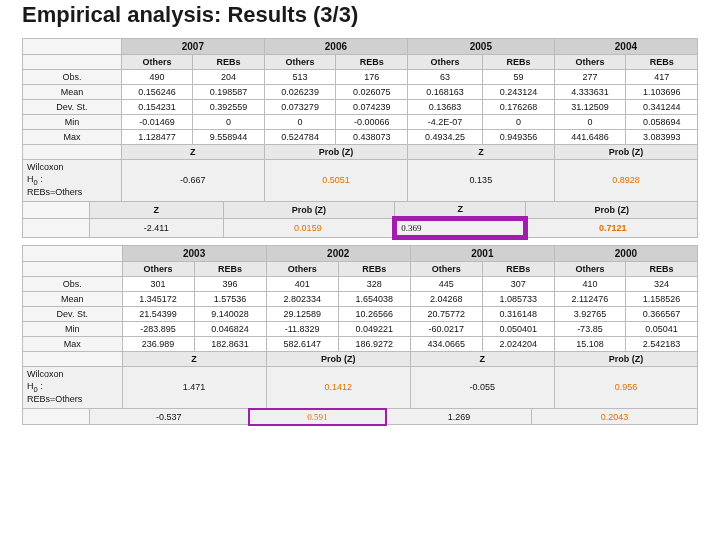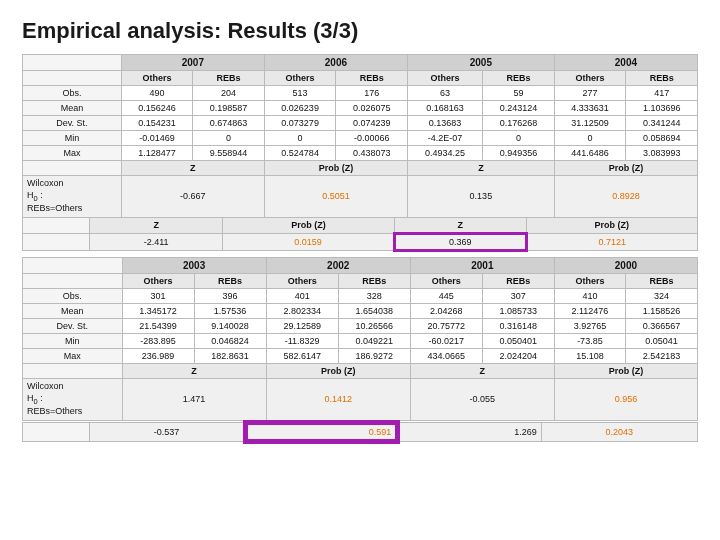--- a/index.html
+++ b/index.html
@@ -6,21 +6,21 @@
     body {
       font-family: Arial, sans-serif;
       background: #fff;
       width: 720px;
       height: 540px;
       overflow: hidden;
     }
     .page {
       width: 720px;
       height: 540px;
-      padding: 18px 22px 10px 22px;
+      padding: 2px 22px 10px 22px;
       background: #fff;
     }
     .title {
       font-size: 22px;
       font-weight: bold;
       color: #1a1a1a;
       margin-bottom: 10px;
     }
     .subtitle {
       font-size: 11px;
@@ -110,21 +110,21 @@
         <td>0.026239</td>
         <td>0.026075</td>
         <td>0.168163</td>
         <td>0.243124</td>
         <td>4.333631</td>
         <td>1.103696</td>
       </tr>
       <tr>
         <td class="label-col">Dev. St.</td>
         <td>0.154231</td>
-        <td>0.674863</td>
+        <td>0.392559</td>
         <td>0.073279</td>
         <td>0.074239</td>
         <td>0.13683</td>
         <td>0.176268</td>
         <td>31.12509</td>
         <td>0.341244</td>
       </tr>
       <tr>
         <td class="label-col">Min</td>
         <td>-0.01469</td>
@@ -172,22 +172,22 @@
         <td style="width:67px; border:1px solid #bbb; background:#f5f5f5;"></td>
         <td colspan="2" style="border:1px solid #bbb; text-align:center; background:#e8e8e8; font-weight:bold;">Z</td>
         <td colspan="2" style="border:1px solid #bbb; text-align:center; background:#e8e8e8; font-weight:bold;">Prob (Z)</td>
         <td colspan="2" style="border:1px solid #bbb; text-align:center; background:#e8e8e8; font-weight:bold;">Z</td>
         <td colspan="2" style="border:1px solid #bbb; text-align:center; background:#e8e8e8; font-weight:bold;">Prob (Z)</td>
       </tr>
       <tr style="background:#f0f0f0;">
         <td style="width:67px; border:1px solid #bbb; background:#f5f5f5;"></td>
         <td colspan="2" style="border:1px solid #bbb; text-align:center;">-2.411</td>
         <td colspan="2" class="orange" style="border:1px solid #bbb; text-align:center;">0.0159</td>
-        <td colspan="2" style="border:3px solid #a21caf; text-align:center;">0.369</td>
-        <td colspan="2" class="orange" style="border:1px solid #bbb; text-align:center;">0.7121</td>
+        <td colspan="2" style="border:5px solid #a21caf; text-align:left;font-family:Liberation Serif, serif;">0.369</td>
+        <td colspan="2" class="orange" style="border:1px solid #bbb; text-align:center;font-weight:bold;">0.7121</td>
       </tr>
     </tbody>
   </table>
 
   <div style="height:5px;"></div>
 
   <table>
     <thead>
       <tr>
         <th style="background:#f5f5f5; border:1px solid #bbb;"></th>
@@ -281,20 +281,20 @@
         <td colspan="2" class="orange">0.956</td>
       </tr>
     </tbody>
   </table>
 
   <table style="width:100%; border-collapse:collapse; font-size:9px; margin-top:-1px;">
     <tbody>
       <tr style="background:#f0f0f0;">
         <td style="width:67px; border:1px solid #bbb; background:#f5f5f5;"></td>
         <td colspan="2" style="border:1px solid #bbb; text-align:center;">-0.537</td>
-        <td colspan="2" class="orange" style="border:5px solid #a21caf; text-align:right;">0.591</td>
-        <td colspan="2" style="border:1px solid #bbb; text-align:right;">1.269</td>
+        <td colspan="2" class="orange" style="border:2px solid #a21caf; text-align:center;font-family:Liberation Serif, serif;">0.591</td>
+        <td colspan="2" style="border:1px solid #bbb; text-align:center;">1.269</td>
         <td colspan="2" class="orange" style="border:1px solid #bbb; text-align:center;">0.2043</td>
       </tr>
     </tbody>
   </table>
 
 </div>
 
 </body></html>

